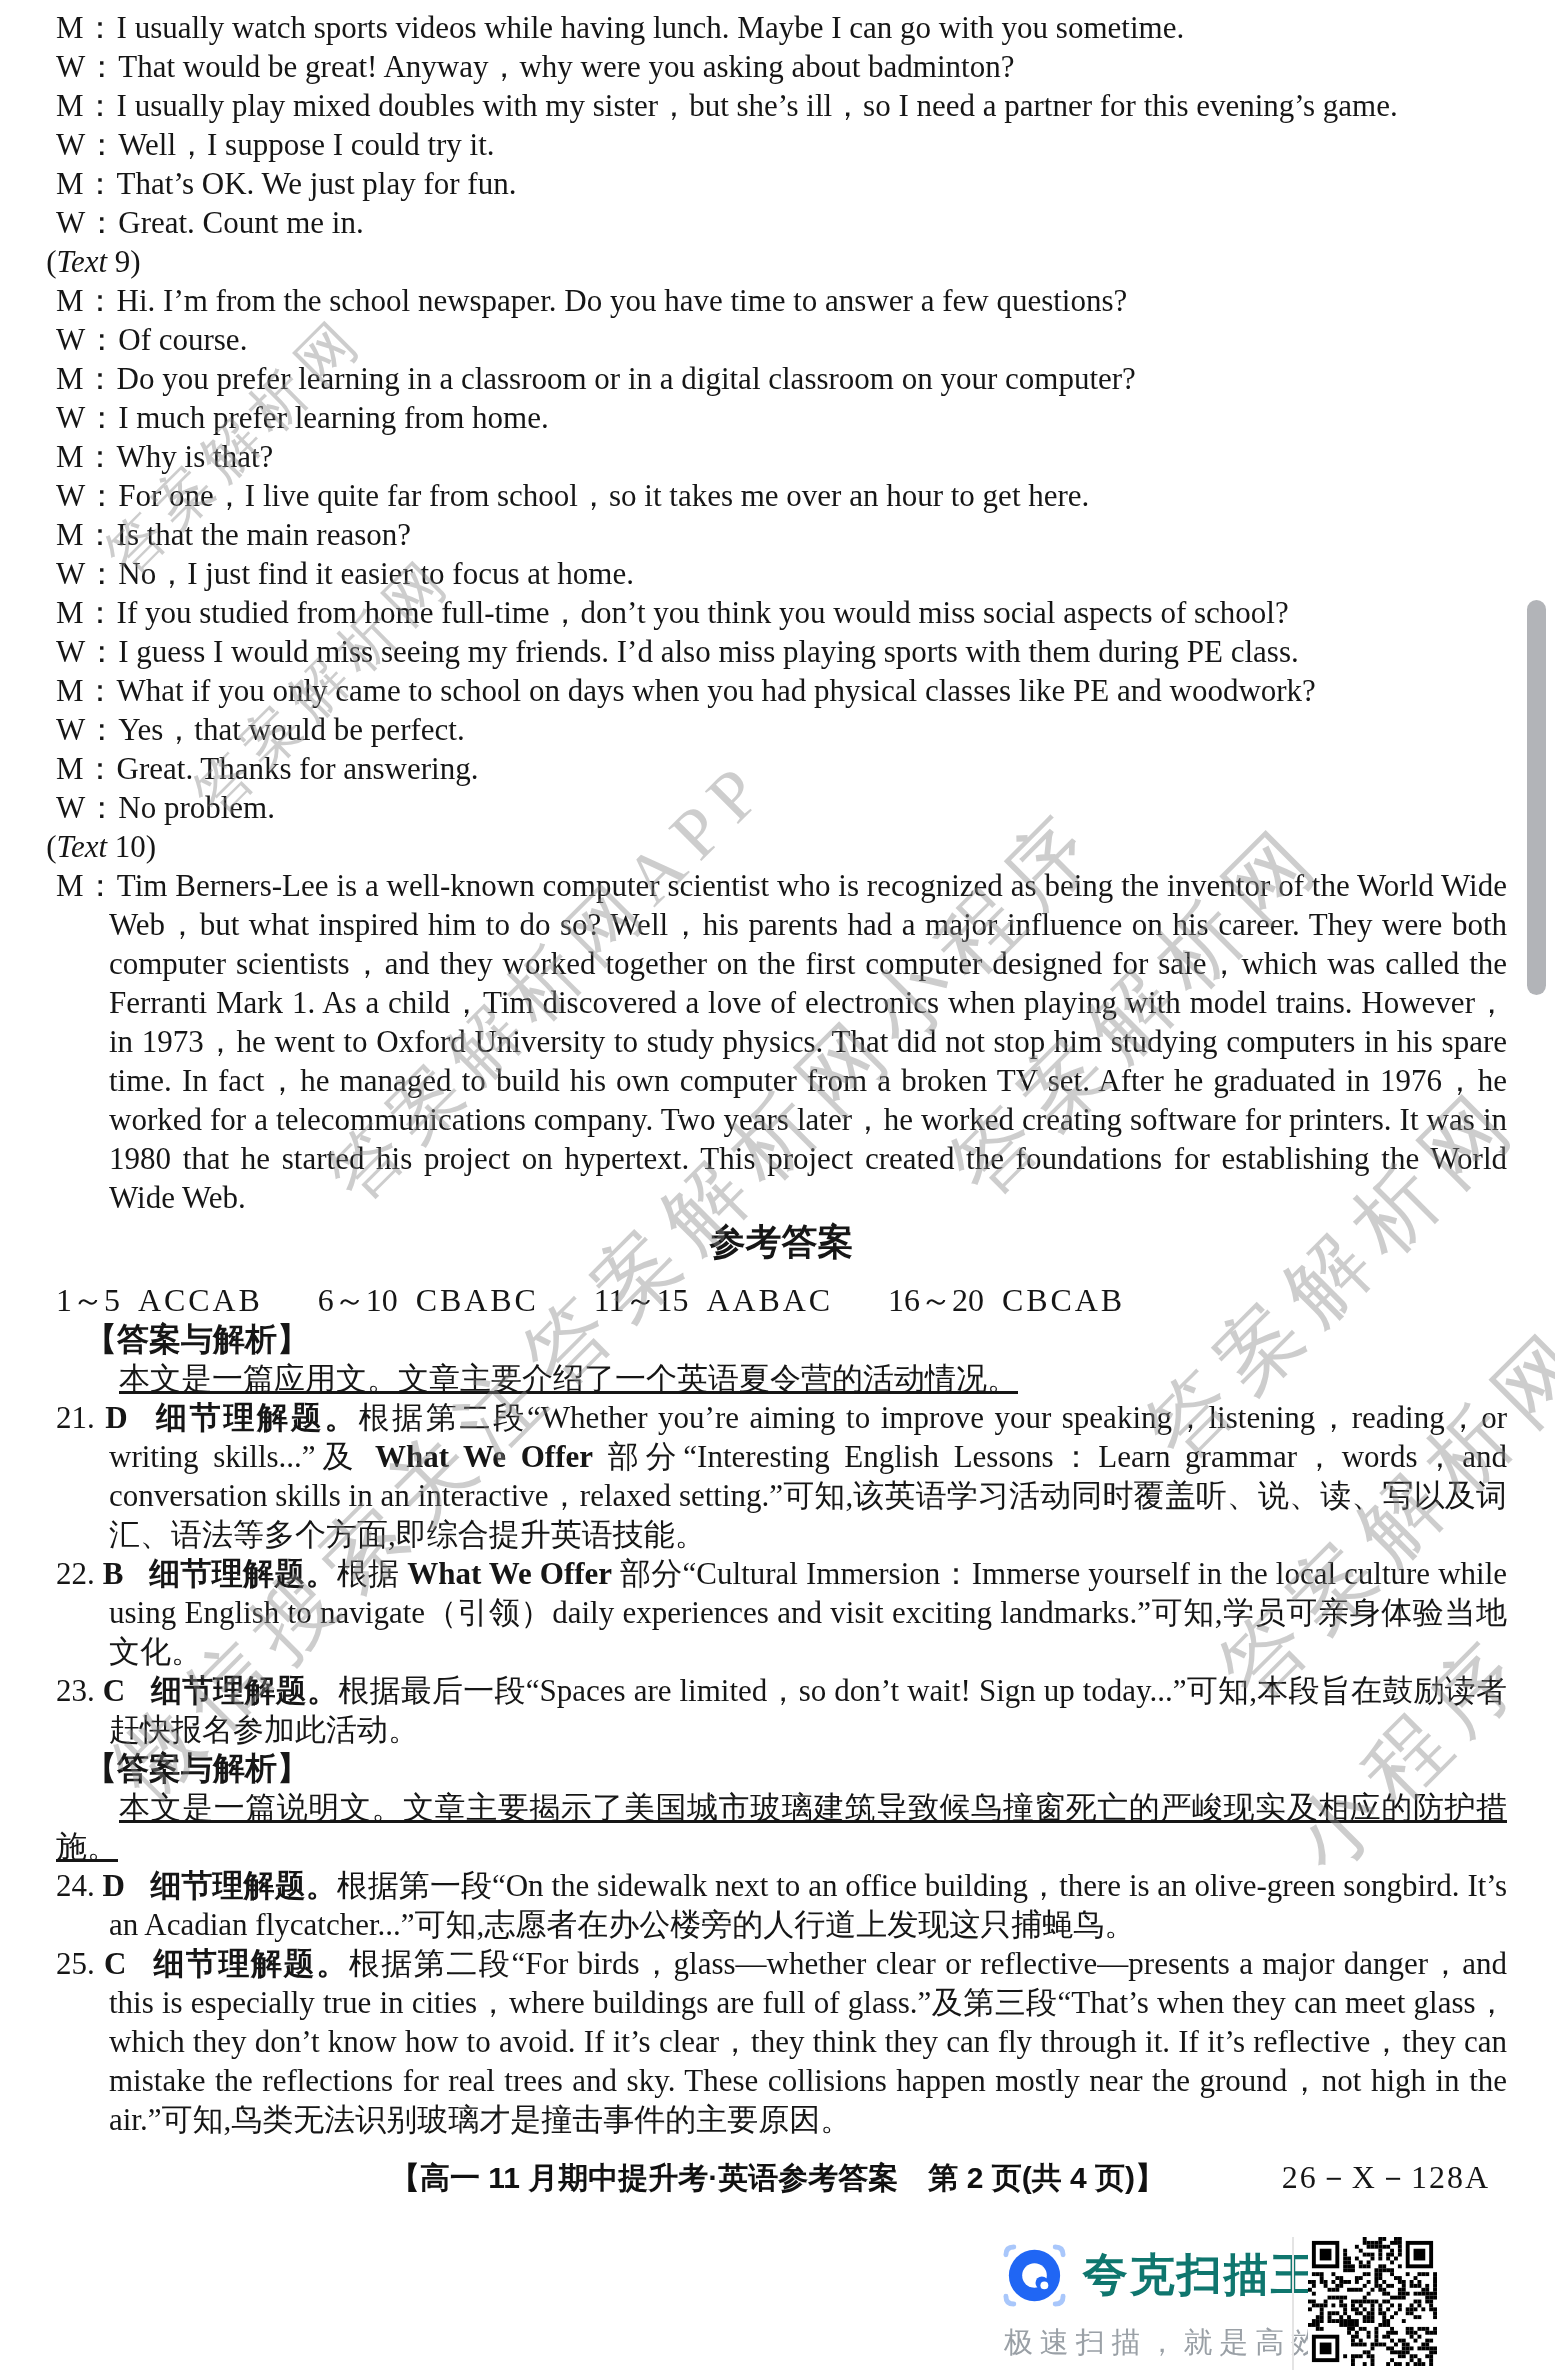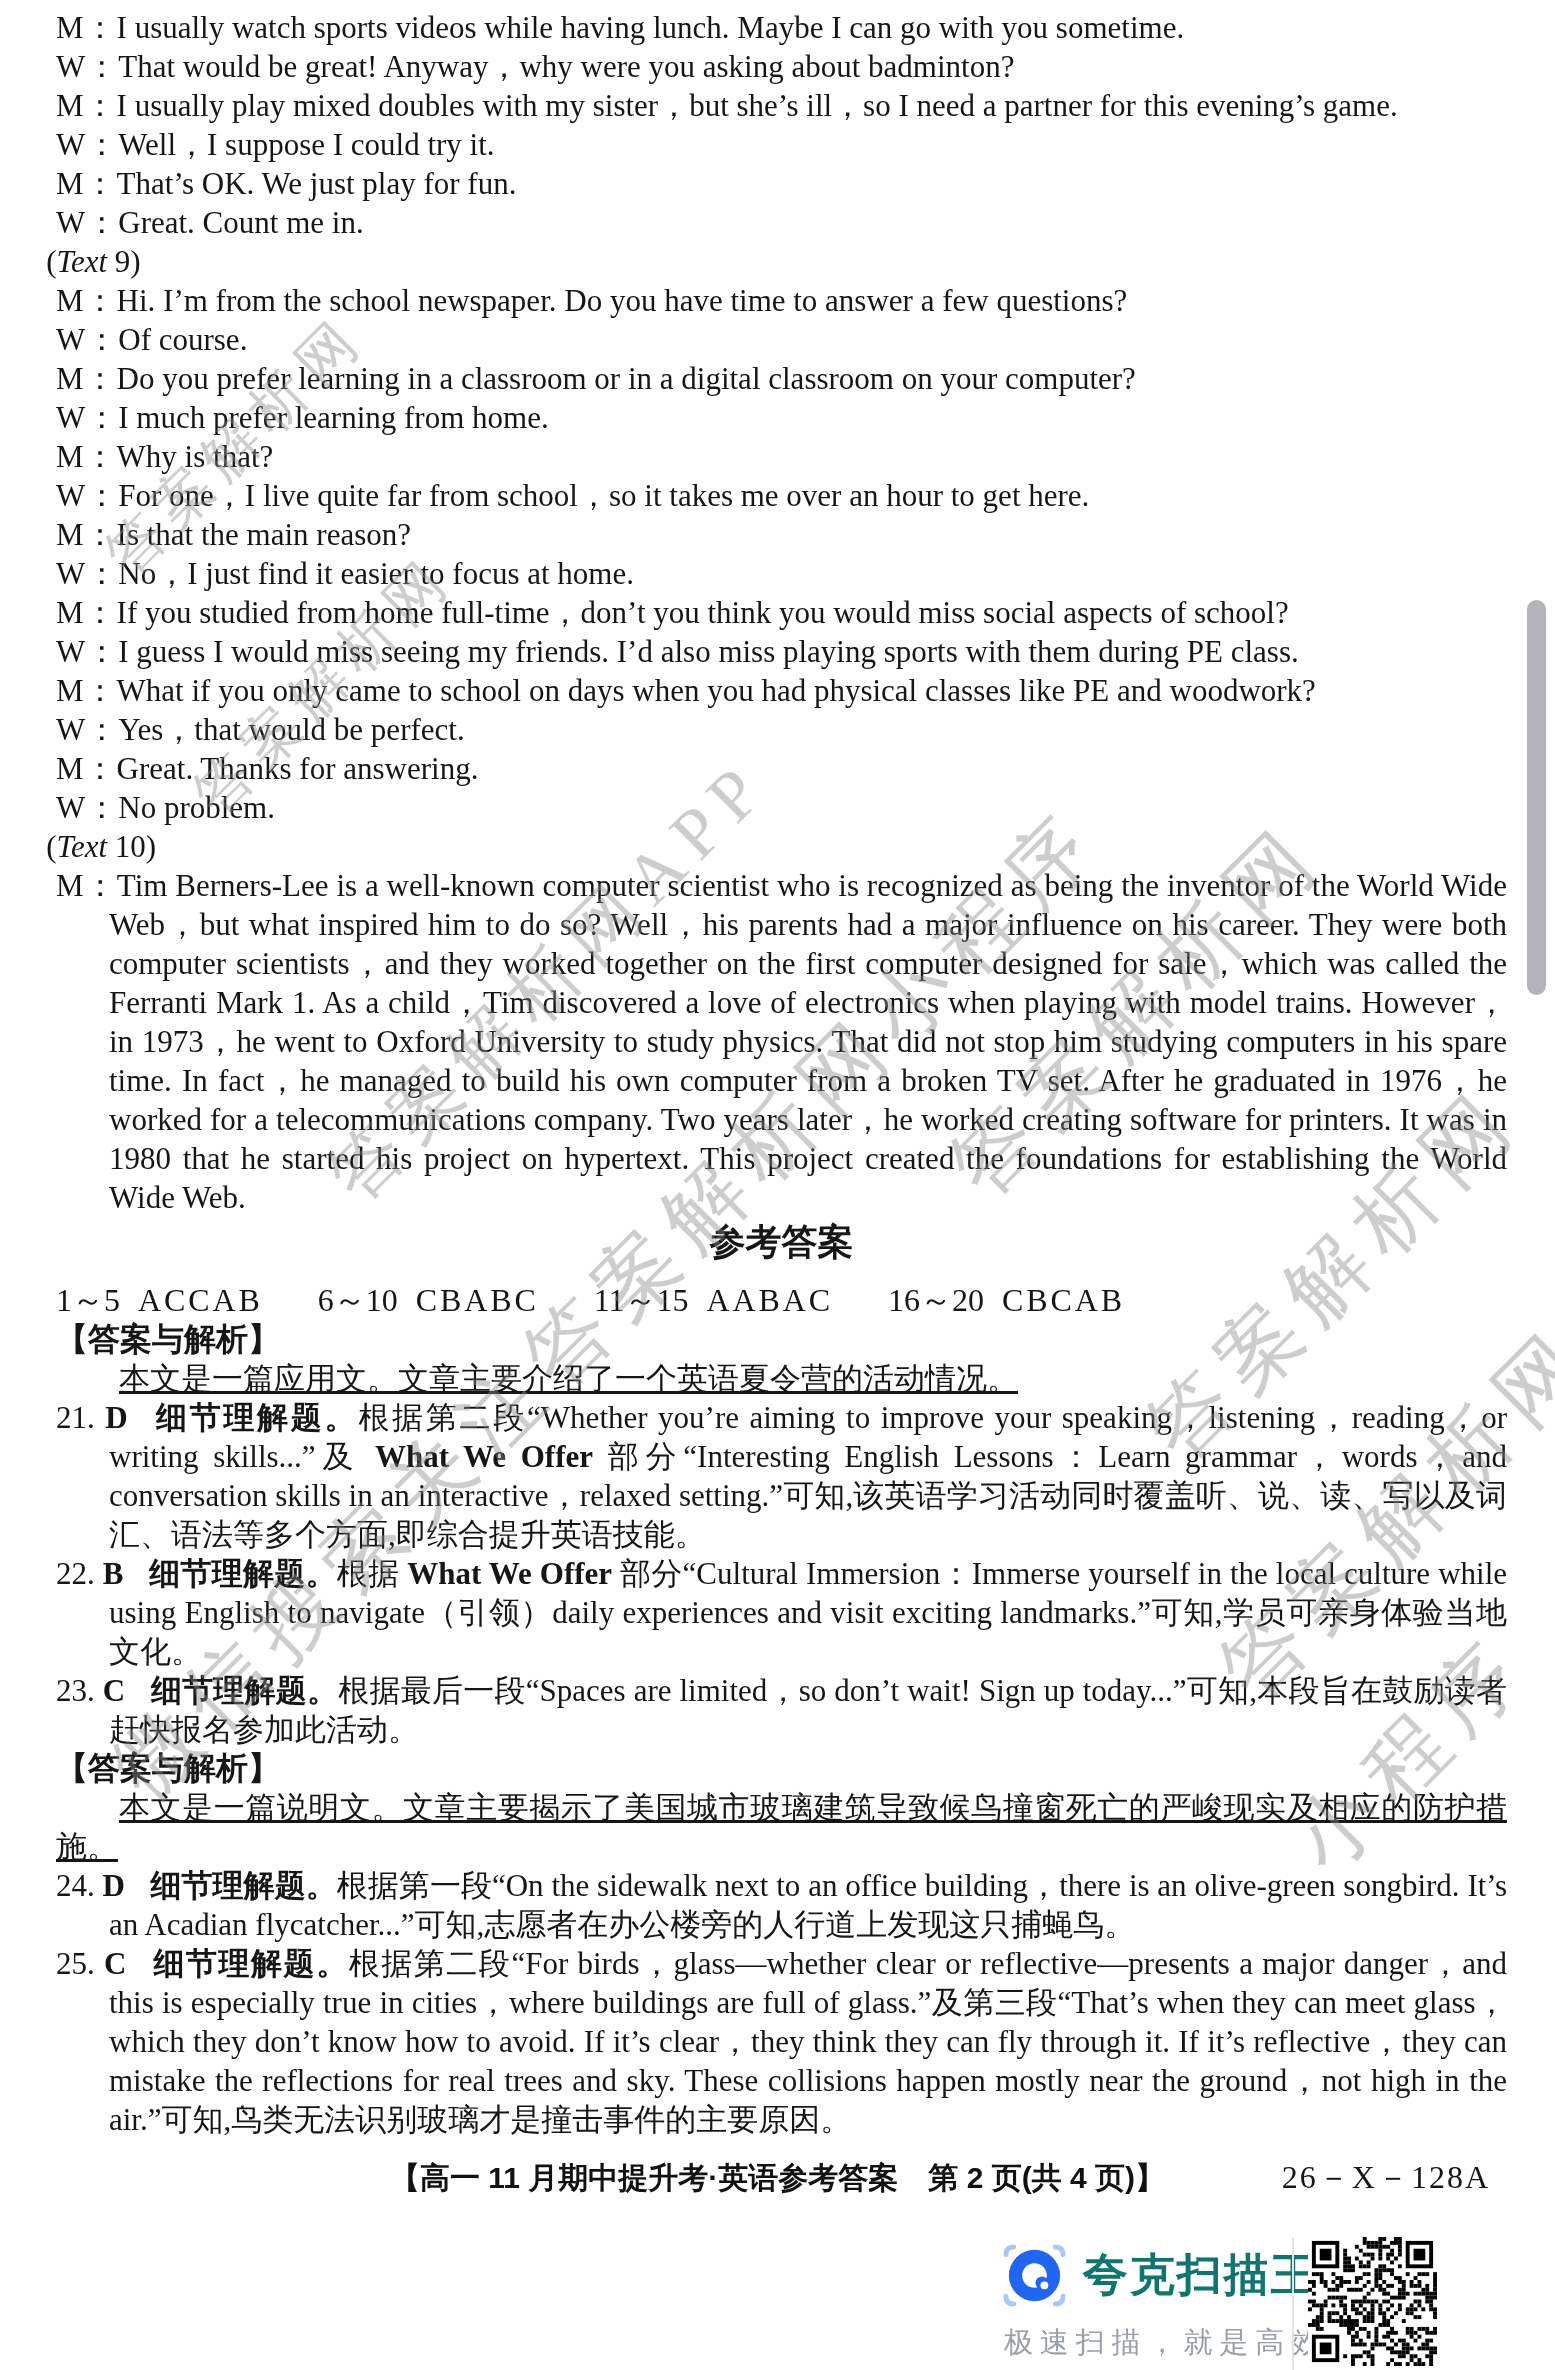--- a/index.html
+++ b/index.html
@@ -14,21 +14,21 @@
            font-size:31px;line-height:39px;text-align:justify;}
   .dline{padding-left:53px;text-indent:-53px;}
   .spk{letter-spacing:1px;}
   .tmarker{padding-left:0;margin-left:-9.8px;text-indent:0;}
   .tmarker .em{font-style:italic;}
   .ans-title{text-align:center;font-weight:bold;font-size:36px;line-height:41px;
              margin-top:3.9px;font-family:"Liberation Sans",sans-serif;}
   .ans-line{display:flex;align-items:baseline;gap:55px;font-size:32px;margin-top:7.8px;line-height:39px;}
   .ans-group{display:flex;gap:18px;margin-top:12px;}
   .ans-letters{letter-spacing:2.9px;}
-  .ahdr{font-weight:bold;font-family:"Liberation Sans",sans-serif;font-size:32px;}
+  .ahdr{font-weight:bold;font-family:"Liberation Sans",sans-serif;font-size:32px;margin-left:29px;}
   .aintro{text-indent:63px;text-decoration:underline;}
   .aitem{padding-left:53px;text-indent:-53px;}
   .aitem .anum{display:inline;}
   .aitem .alet{font-weight:bold;margin-right:25.5px;}
   .aitem strong{font-weight:bold;}
   .seg-cjk-bold{font-weight:bold;font-family:"Liberation Sans",sans-serif;}
   
   .pagefoot{position:absolute;left:0;right:0;top:2156px;height:43px;z-index:1;}
   .pf-label{text-align:center;font-weight:bold;font-size:30px;line-height:43px;
             font-family:"Liberation Sans",sans-serif;color:#111;}

